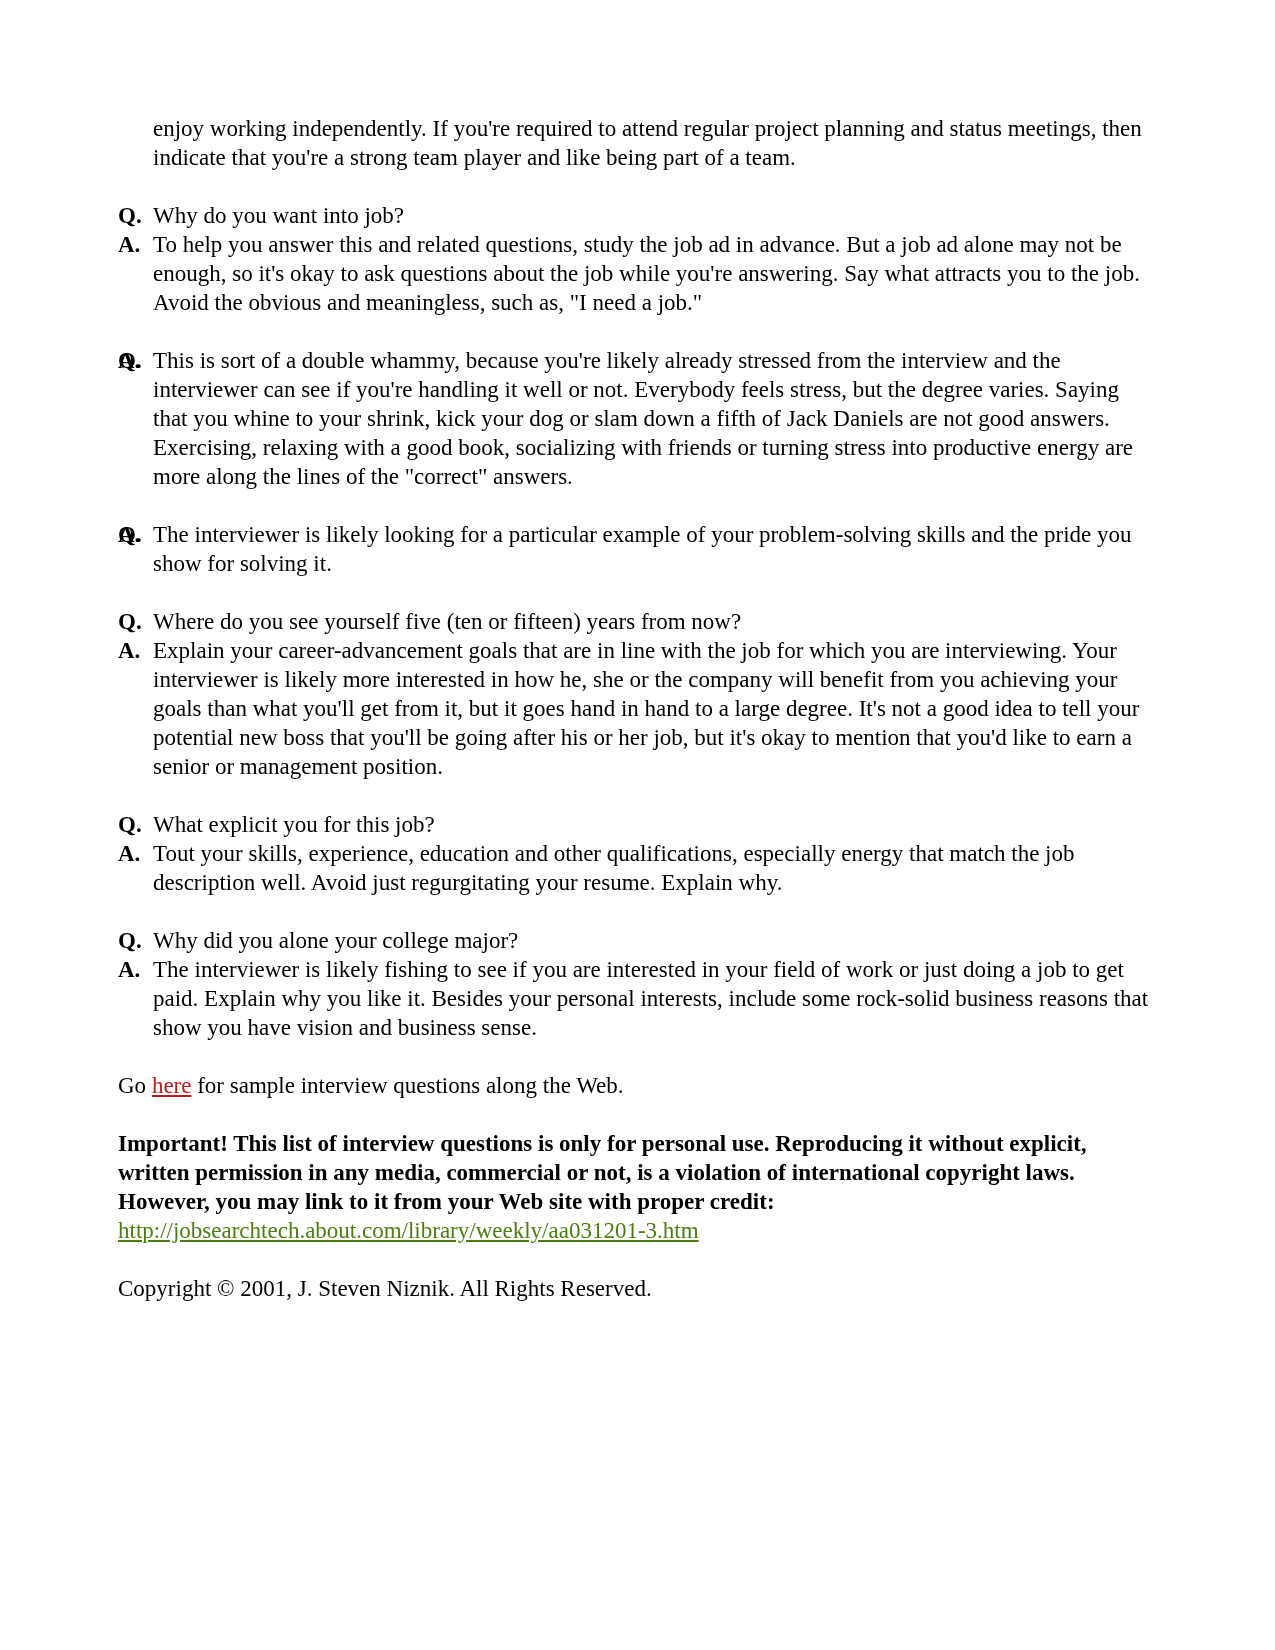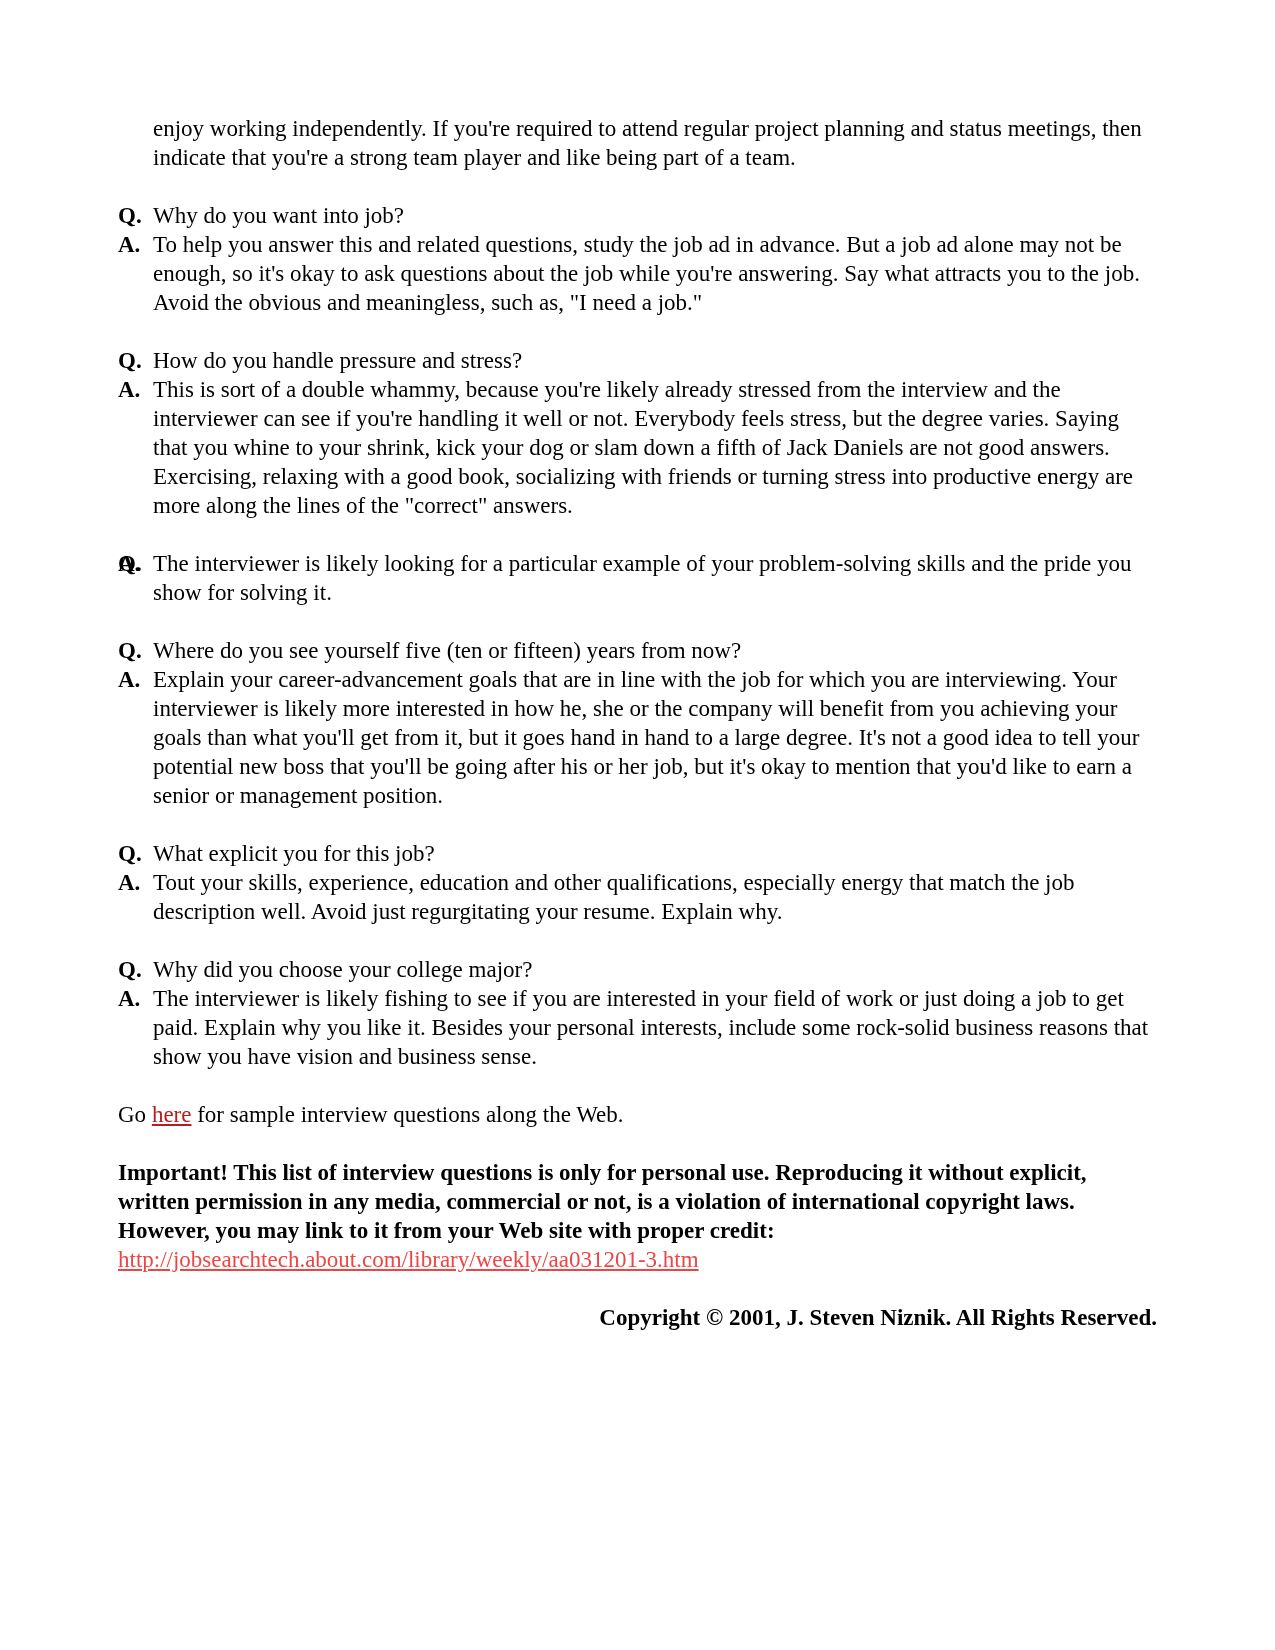--- a/index.html
+++ b/index.html
@@ -34,32 +34,31 @@
     font-weight: bold;
   }
   .plain-para {
     margin-bottom: 29px;
   }
   .bold-para {
     font-weight: bold;
     margin-bottom: 29px;
   }
   .copyright-para {
-    font-weight: bold;
-    text-align: right;
+    font-weight: normal;
   }
   a.link {
     color: #b91c1c;
     text-decoration: underline;
     cursor: pointer;
   }
   a.url-link {
     display: block;
     font-weight: normal;
-    color: #ef4444;
+    color: #4d7c0f;
     text-decoration: underline;
     cursor: pointer;
   }
 </style>
 </head>
 <body>
 
 <div class="page">
 
   <p class="intro-para">enjoy working independently. If you're required to attend regular project planning and status meetings, then indicate that you're a strong team player and like being part of a team.</p>
@@ -71,21 +70,20 @@
     </div>
     <div class="qa-row">
       <span class="qa-marker">A.</span>
       <span>To help you answer this and related questions, study the job ad in advance. But a job ad alone may not be enough, so it's okay to ask questions about the job while you're answering. Say what attracts you to the job. Avoid the obvious and meaningless, such as, "I need a job."</span>
     </div>
   </div>
 
   <div class="qa-block">
     <div class="qa-row">
       <span class="qa-marker">Q.</span>
-      <span>How do you handle pressure and stress?</span>
     </div>
     <div class="qa-row">
       <span class="qa-marker">A.</span>
       <span>This is sort of a double whammy, because you're likely already stressed from the interview and the interviewer can see if you're handling it well or not. Everybody feels stress, but the degree varies. Saying that you whine to your shrink, kick your dog or slam down a fifth of Jack Daniels are not good answers. Exercising, relaxing with a good book, socializing with friends or turning stress into productive energy are more along the lines of the "correct" answers.</span>
     </div>
   </div>
 
   <div class="qa-block">
     <div class="qa-row">
       <span class="qa-marker">Q.</span>
@@ -114,21 +112,21 @@
     </div>
     <div class="qa-row">
       <span class="qa-marker">A.</span>
       <span>Tout your skills, experience, education and other qualifications, especially energy that match the job description well. Avoid just regurgitating your resume. Explain why.</span>
     </div>
   </div>
 
   <div class="qa-block">
     <div class="qa-row">
       <span class="qa-marker">Q.</span>
-      <span>Why did you choose your college major?</span>
+      <span>Why did you alone your college major?</span>
     </div>
     <div class="qa-row">
       <span class="qa-marker">A.</span>
       <span>The interviewer is likely fishing to see if you are interested in your field of work or just doing a job to get paid. Explain why you like it. Besides your personal interests, include some rock-solid business reasons that show you have vision and business sense.</span>
     </div>
   </div>
 
   <p class="plain-para"><span>Go </span><a class="link" href="#">here</a><span> for sample interview questions along the Web.</span></p>
 
   <p class="bold-para"><span>Important! This list of interview questions is only for personal use. Reproducing it without explicit, written permission in any media, commercial or not, is a violation of international copyright laws. However, you may link to it from your Web site with proper credit:</span><a class="url-link" href="#">http://jobsearchtech.about.com/library/weekly/aa031201-3.htm</a></p>

